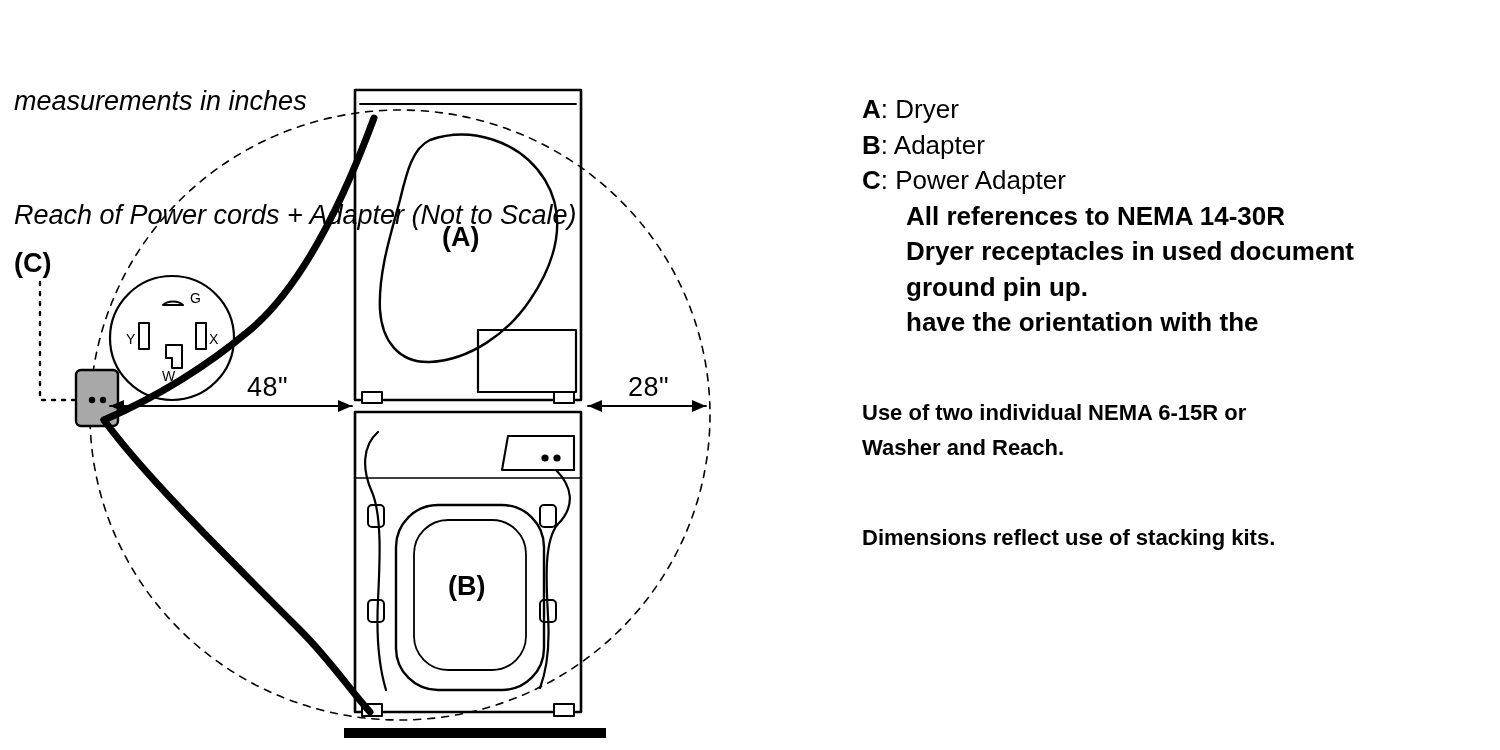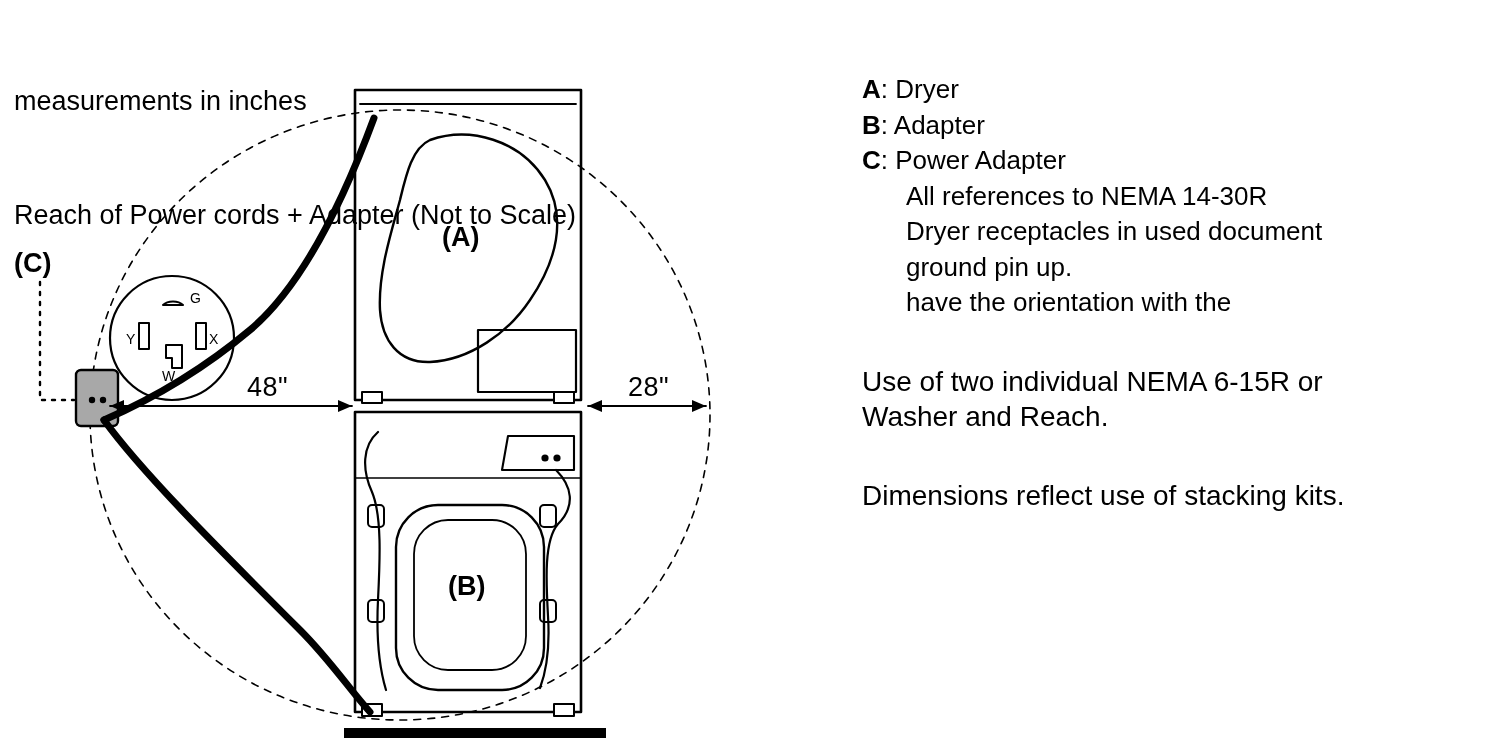--- a/index.html
+++ b/index.html
@@ -23,36 +23,37 @@
     height: 750px;
   }
   .hdr {
     position: absolute;
     left: 14px;
     top: 6px;
     font-size: 27px;
     line-height: 38px;
     white-space: pre;
   }
-  .hdr div { white-space: pre; }
+  .hdr div { white-space: pre; font-style: italic; }
 
   .legend {
     position: absolute;
     left: 862px;
-    top: 72px;
+    top: 92px;
     font-size: 26px;
     line-height: 35.5px;
   }
   .legend .row { white-space: pre; }
   .legend .key { font-weight: bold; }
-  .legend .indent { padding-left: 44px; }
+  .legend .indent { padding-left: 44px; font-weight: bold; }
   .legend .para {
-    margin-top: 43px;
-    font-size: 28px;
+    margin-top: 54px;
+    font-size: 22px;
     line-height: 35.5px;
+    font-weight: bold;
   }
   .legend .para div { white-space: pre; }
 
   .dimlabel {
     position: absolute;
     font-size: 27px;
     letter-spacing: 0.5px;
   }
   #dim-48 { left: 247px; top: 372px; }
   #dim-28 { left: 628px; top: 372px; }

